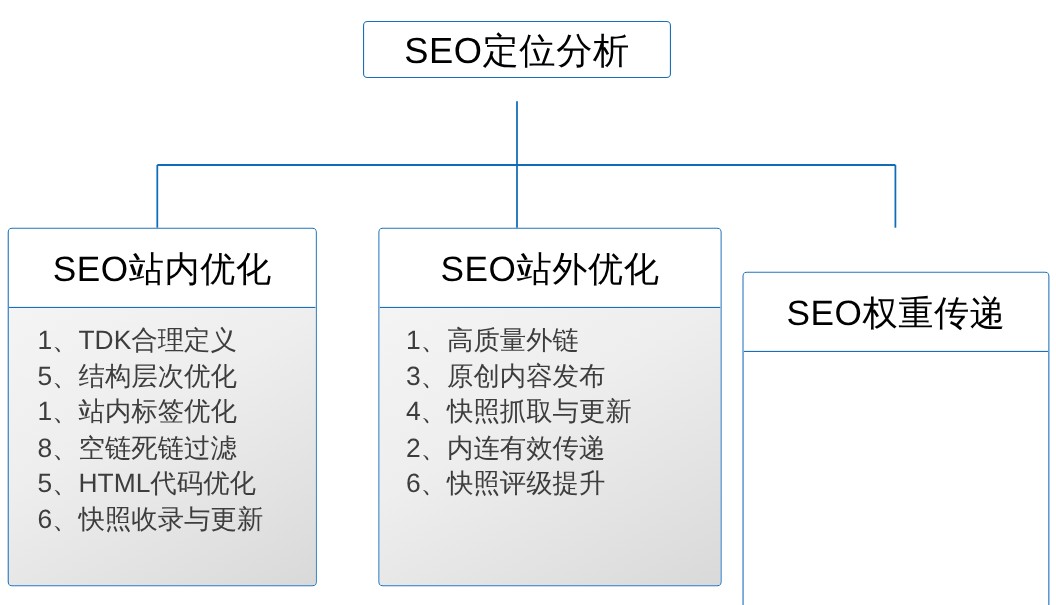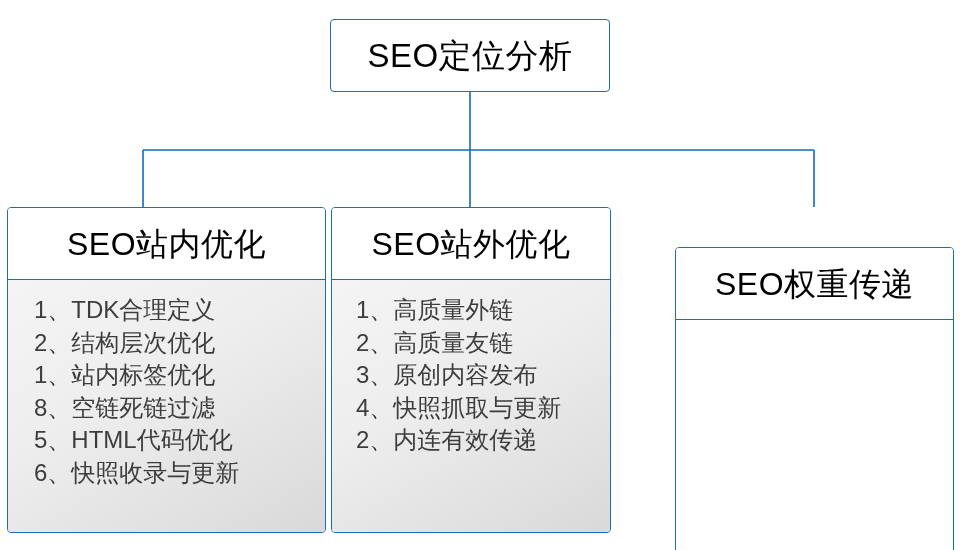--- a/index.html
+++ b/index.html
@@ -29,21 +29,21 @@
     height: 550px;
     pointer-events: none;
   }
 
   
   .root-box {
     position: absolute;
     left: 330px;
     top: 19px;
     width: 280px;
-    height: 73px;
+    height: 52px;
     box-sizing: border-box;
     border: 1.6px solid #1a6fba;
     border-radius: 4px;
     background: #ffffff;
     display: flex;
     align-items: center;
     justify-content: center;
   }
   .root-title {
     font-size: 33px;
@@ -59,22 +59,22 @@
     top: 207px;
     height: 326px;
     box-sizing: border-box;
     border: 1.6px solid #1a6fba;
     border-radius: 4px;
     background: #ffffff;
     overflow: hidden;
     display: flex;
     flex-direction: column;
   }
-  .branch.col1 { left: 7px;   width: 319px; }
-  .branch.col2 { left: 331px; width: 280px; }
+  .branch.col1 { left: 7px;   width: 281px; }
+  .branch.col2 { left: 344px; width: 312px; }
   .branch.col3 { left: 675px; width: 279px; margin-top: 40px; }
 
   .branch-header {
     height: 71px;
     flex: 0 0 71px;
     background: #ffffff;
     border-bottom: 1.5px solid #1a6fba;
     display: flex;
     align-items: center;
     justify-content: center;
@@ -131,40 +131,40 @@
     <span class="root-title">SEO定位分析</span>
   </div>
 
   <div class="branch col1">
     <div class="branch-header">
       <span class="branch-title">SEO站内优化</span>
     </div>
     <div class="branch-body">
       <ul class="item-list">
         <li>1、TDK合理定义</li>
-        <li>2、结构层次优化</li>
+        <li>5、结构层次优化</li>
         <li>1、站内标签优化</li>
         <li>8、空链死链过滤</li>
         <li>5、HTML代码优化</li>
         <li>6、快照收录与更新</li>
       </ul>
     </div>
   </div>
 
   <div class="branch col2">
     <div class="branch-header">
       <span class="branch-title">SEO站外优化</span>
     </div>
     <div class="branch-body">
       <ul class="item-list">
         <li>1、高质量外链</li>
-        <li>2、高质量友链</li>
         <li>3、原创内容发布</li>
         <li>4、快照抓取与更新</li>
         <li>2、内连有效传递</li>
+        <li>6、快照评级提升</li>
       </ul>
     </div>
   </div>
 
   <div class="branch col3">
     <div class="branch-header">
       <span class="branch-title">SEO权重传递</span>
     </div>
   </div>
 

